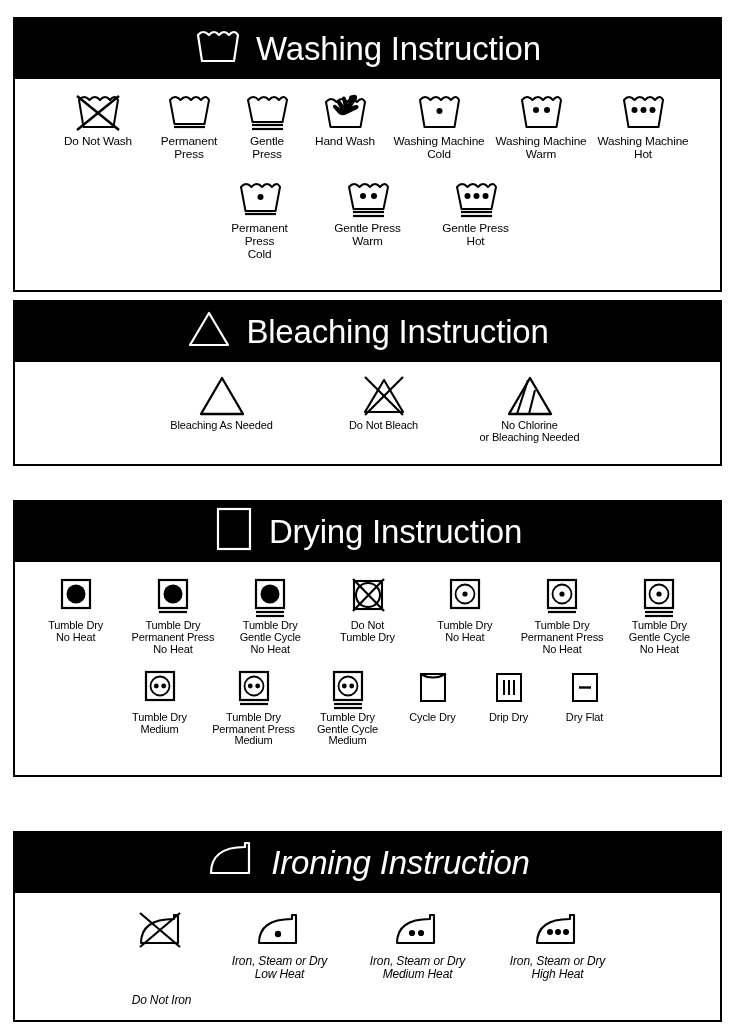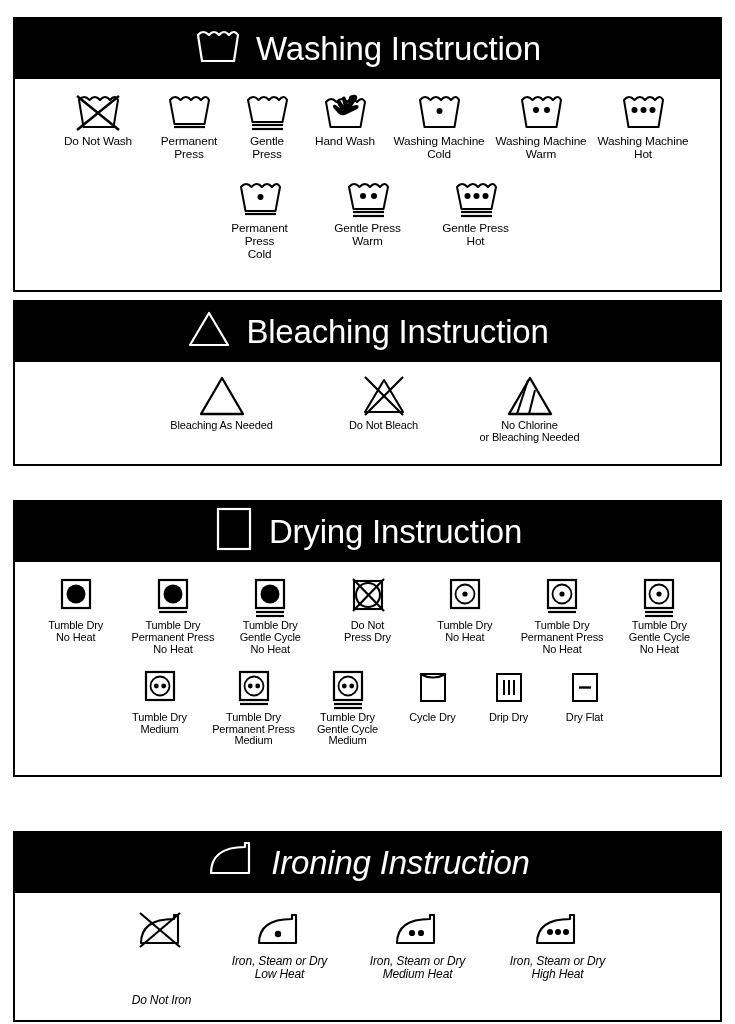--- a/index.html
+++ b/index.html
@@ -382,21 +382,21 @@
         <div class="sym">
           <span class="glyph">
             <svg width="42" height="42" viewBox="0 0 42 42">
               <rect x="7" y="5" width="28" height="28" fill="none" stroke="#000" stroke-width="2.1"></rect>
               <circle cx="21" cy="19" r="12" fill="none" stroke="#000" stroke-width="2.1"></circle>
               <line x1="6" y1="3" x2="37" y2="35" stroke="#000" stroke-width="2.2"></line>
               <line x1="37" y1="3" x2="6" y2="35" stroke="#000" stroke-width="2.2"></line>
             </svg>
           </span>
           <span class="cap">Do Not
-Press Dry</span>
+Tumble Dry</span>
         </div>
 
         <div class="sym">
           <span class="glyph">
             <svg width="42" height="42" viewBox="0 0 42 42">
               <rect x="7" y="4" width="28" height="28" fill="none" stroke="#000" stroke-width="2.2"></rect>
               <circle cx="21" cy="18" r="9.5" fill="none" stroke="#000" stroke-width="1.8"></circle>
               <circle cx="21" cy="18" r="2.6" fill="#000"></circle>
             </svg>
           </span>

